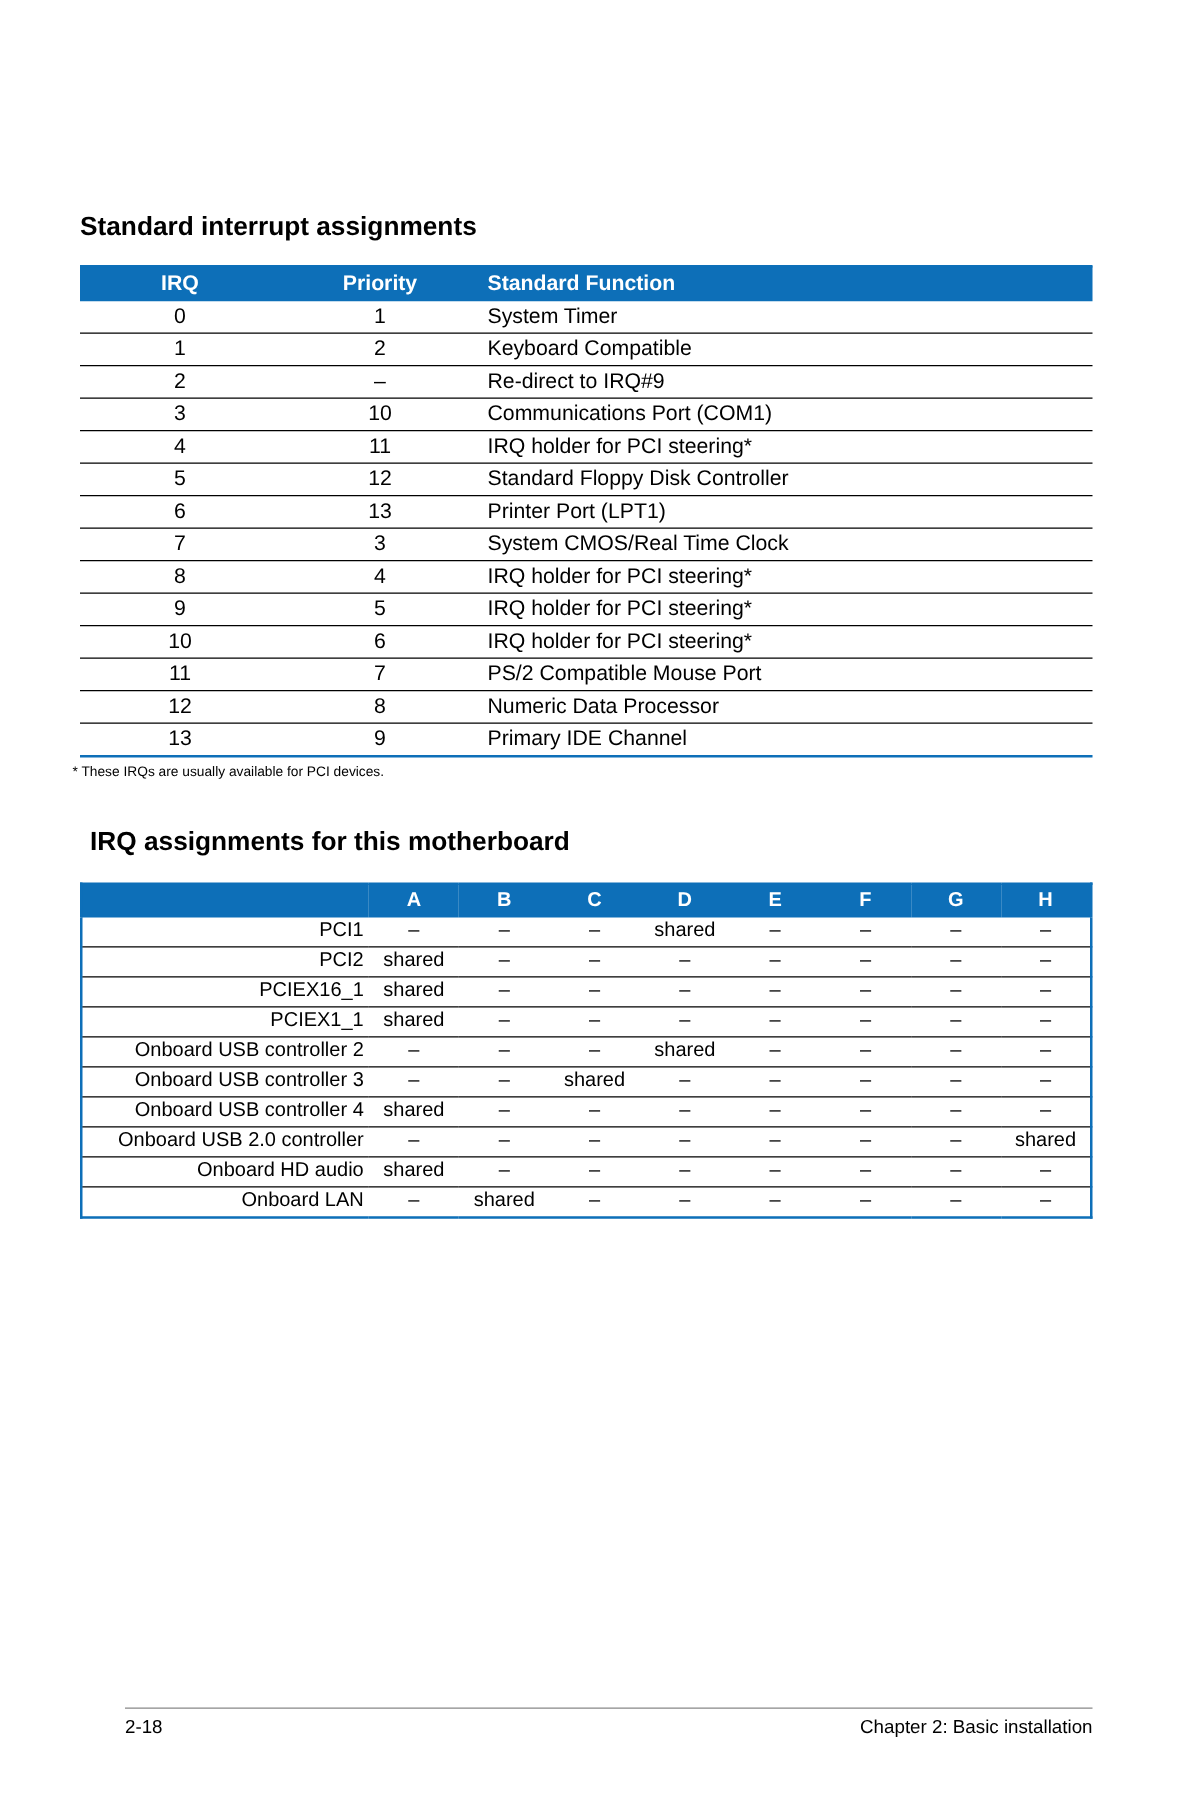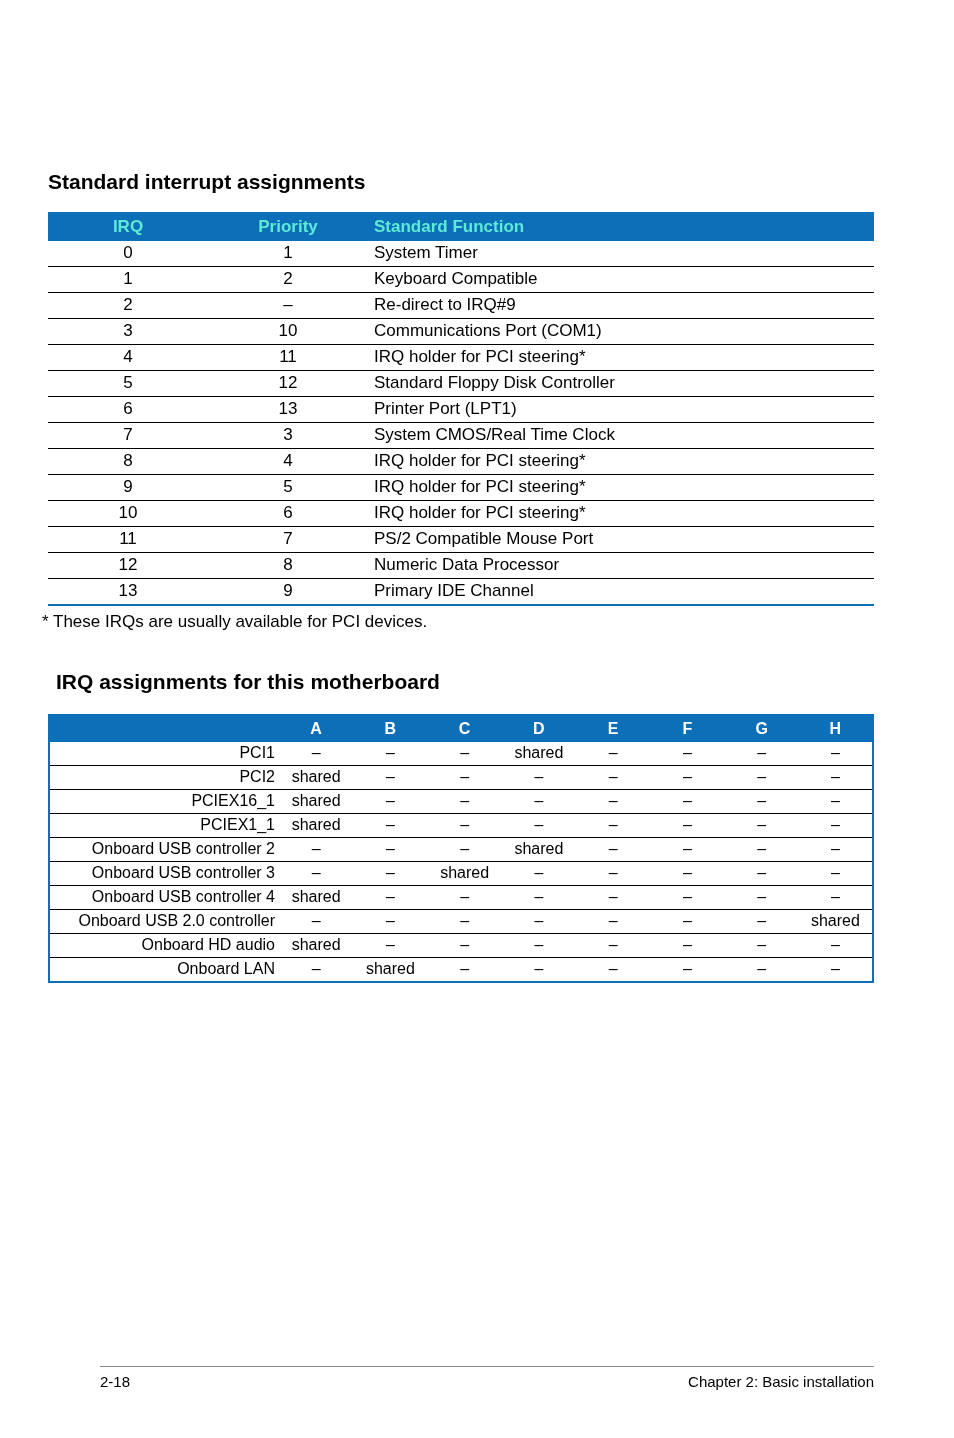--- a/index.html
+++ b/index.html
@@ -6,21 +6,21 @@
   html, body {
     margin: 0;
     padding: 0;
     width: 954px;
     font-family: Arial, Helvetica, sans-serif;
     background: #ffffff;
     color: #000000;
   }
   .page {
     width: 954px;
-    padding: 170px 80px 50px 48px;
+    padding: 170px 80px 50px 64px;
     position: relative;
     min-height: 1438px;
     border-radius: 18px;
   }
   h2.section {
     font-size: 21px;
     font-weight: bold;
     margin: 0 0 18px 0;
   }
   h2.section.second {
@@ -31,21 +31,21 @@
     border-collapse: collapse;
     width: 100%;
     table-layout: fixed;
   }
   .t1 {
     border-top: 2px solid #0d6fb8;
     border-bottom: 2px solid #0d6fb8;
   }
   .t1 th {
     background: #0d6fb8;
-    color: #5eead4;
+    color: #ffffff;
     font-weight: bold;
     font-size: 17px;
     text-align: left;
     padding: 3px 6px 4px 6px;
     border: none;
   }
   .t1 th:nth-child(1) { width: 160px; text-align: center; }
   .t1 th:nth-child(2) { width: 160px; text-align: center; }
   .t1 th:nth-child(3) { text-align: left; }
   .t1 td {
@@ -53,21 +53,21 @@
     padding: 2px 6px 3px 6px;
     border-bottom: 1px solid #000;
     text-align: left;
     white-space: nowrap;
   }
   .t1 td:nth-child(1) { text-align: center; }
   .t1 td:nth-child(2) { text-align: center; }
   .t1 tr:last-child td { border-bottom: none; }
 
   .footnote {
-    font-size: 17px;
+    font-size: 11px;
     margin: 6px 0 0 -6px;
   }
 
   .t2wrap { margin-top: 20px; }
   .t2 {
     border-top: 2px solid #0d6fb8;
     border-bottom: 2px solid #0d6fb8;
     border-left: 2px solid #0d6fb8;
     border-right: 2px solid #0d6fb8;
   }

